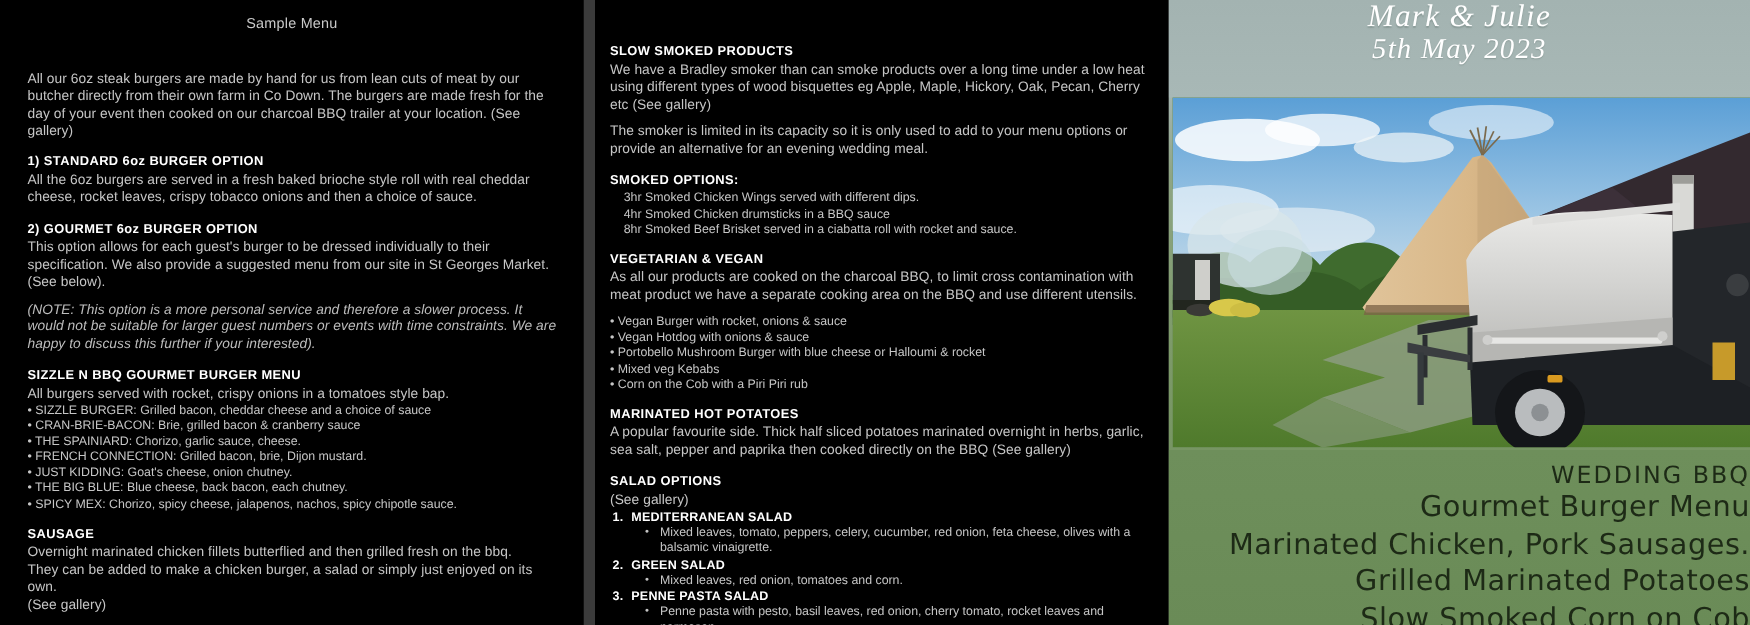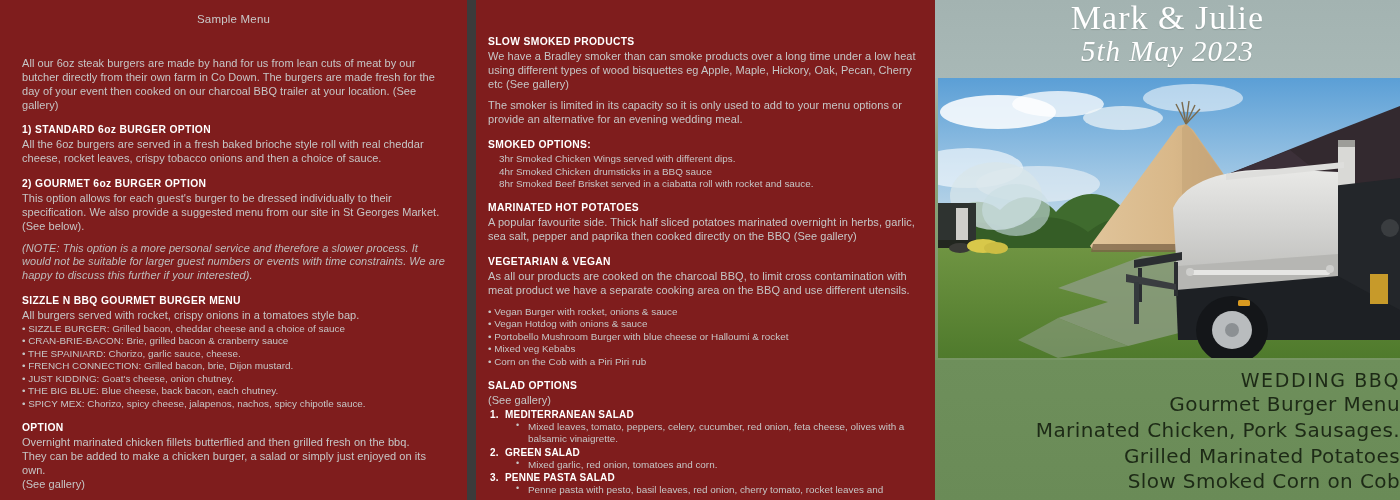--- a/index.html
+++ b/index.html
@@ -6,21 +6,21 @@
   html,body{
     width:1400px; height:500px; overflow:hidden;
     background:#474747;
     font-family:"Liberation Sans", sans-serif;
   }
   #app{ position:relative; width:1400px; height:500px; display:flex; }
 
   
   .col{
     position:relative; height:500px; overflow:hidden;
-    color:#cfcfcf; background:#7f1d1d;
+    color:#cfcfcf; background:#000000;
   }
   .col-left{ width:467px; padding:0 22px; }
   .gutter{ width:9px; height:500px; background:#3b3b3b; }
   .col-mid{ width:459px; padding:0 10px 0 12px; }
 
   
   .logo-wrap{ display:flex; justify-content:center; padding-top:0; }
   .sample-menu{
     text-align:center; font-size:11.5px; color:#c9c9c9;
     margin-top:13px; letter-spacing:.2px;
@@ -67,48 +67,48 @@
     width:465px; height:500px; position:relative; overflow:hidden;
     background:linear-gradient(to bottom,#a4b4b2 0%,#a7b7b5 14%,#8fa584 28%,#7d9a6a 55%,#6d8d59 100%);
   }
   .banner{
     position:absolute; top:0; left:0; right:0; height:78px;
     background:linear-gradient(to bottom,#a3b3b1,#a8b8b6);
     display:flex; flex-direction:column; align-items:center;
     justify-content:flex-start; padding-top:1px;
   }
   .banner .nm{
-    font-family:"Liberation Serif", serif; 
-    font-size:34px; color:#ffffff; line-height:1.0; letter-spacing:1px;
+    font-family:"Liberation Serif", serif; font-style:italic;
+    font-size:25px; color:#ffffff; line-height:1.0; letter-spacing:1px;
     text-shadow:0 1px 1px rgba(90,105,100,.35);
     text-align:right;
   }
   .banner .dt{
     font-family:"Liberation Serif", serif; font-style:italic;
-    font-size:29px; color:#ffffff; line-height:1.12; letter-spacing:1px;
+    font-size:23px; color:#ffffff; line-height:1.12; letter-spacing:1px;
     text-shadow:0 1px 1px rgba(90,105,100,.35);
   }
 
   
   .photo{
     position:absolute; top:78px; left:3px; width:462px; height:280px;
     overflow:hidden; background:#6f8f5c;
   }
   .photo svg{ display:block; width:462px; height:280px; }
 
   
   .caption{
     position:absolute; top:360px; left:0; right:0; bottom:0;
     background:linear-gradient(to bottom,#6e8f5b,#6a8b57);
     display:flex; flex-direction:column; align-items:flex-end;
     padding-top:8px;
   }
   .caption .cl{
     font-family:"DejaVu Sans", sans-serif;
-    font-size:20px; color:#1d2a16; line-height:1.28; letter-spacing:.4px;
+    font-size:23px; color:#1d2a16; line-height:1.28; letter-spacing:.4px;
     white-space:nowrap;
   }
   .caption .cl.first{ font-size:19px; letter-spacing:1.6px; }
 </style>
 </head>
 <body>
 
 <div id="app">
 
   <div class="col col-left">
@@ -145,21 +145,21 @@
         <li>• CRAN-BRIE-BACON:  Brie, grilled bacon &amp; cranberry sauce</li>
         <li>• THE SPAINIARD:  Chorizo, garlic sauce, cheese.</li>
         <li>• FRENCH CONNECTION: Grilled bacon, brie, Dijon mustard.</li>
         <li>• JUST KIDDING:  Goat's cheese, onion chutney.</li>
         <li>• THE BIG BLUE:  Blue cheese, back bacon, each chutney.</li>
         <li>• SPICY MEX:  Chorizo, spicy cheese, jalapenos, nachos, spicy chipotle sauce.</li>
       </ul>
     </div>
 
     <div class="block">
-      <h3 class="hd">OPTION</h3>
+      <h3 class="hd">SAUSAGE</h3>
       <p class="bd" style="white-space:pre-line">Overnight marinated chicken fillets butterflied and then grilled fresh on the bbq.
 They can be added to make a chicken burger, a salad or simply just enjoyed on its own.
 (See gallery)</p>
     </div>
 
     <div style="height:13px"></div>
 
     <div class="block">
       <h3 class="hd">PORK SAUSAGE HOTDOGS</h3>
       <p class="bd">We can use a regular size or jumbo size pork sausage served in a hand made fresh sub roll with onions and sauce. (See gallery)</p>
@@ -180,51 +180,51 @@
       <p class="bd">The smoker is limited in its capacity so it is only used to add to your menu options or provide an alternative for an evening wedding meal.</p>
     </div>
 
     <div class="block">
       <h3 class="hd">SMOKED OPTIONS:</h3>
       <ul class="bul indent">
         <li>3hr Smoked Chicken Wings served with different dips.</li>
         <li>4hr Smoked Chicken drumsticks in a BBQ sauce</li>
         <li>8hr Smoked Beef Brisket served in a ciabatta roll with rocket and sauce.</li>
       </ul>
-    </div>
-
-    <div class="block">
-      <h3 class="hd">MARINATED HOT POTATOES</h3>
-      <p class="bd">A popular favourite side. Thick half sliced potatoes marinated overnight in herbs, garlic, sea salt, pepper and paprika then cooked directly on the BBQ (See gallery)</p>
     </div>
 
     <div class="block">
       <h3 class="hd">VEGETARIAN &amp; VEGAN</h3>
       <p class="bd">As all our products are cooked on the charcoal BBQ, to limit cross contamination with meat product we have a separate cooking area on the BBQ and use different utensils.</p>
       <div class="spacer-sm"></div>
       <ul class="bul">
         <li>• Vegan Burger with rocket, onions &amp; sauce</li>
         <li>• Vegan Hotdog with onions &amp; sauce</li>
         <li>• Portobello Mushroom Burger with blue cheese or Halloumi &amp; rocket</li>
         <li>• Mixed veg Kebabs</li>
         <li>• Corn on the Cob with a Piri Piri rub</li>
       </ul>
     </div>
 
     <div class="block">
+      <h3 class="hd">MARINATED HOT POTATOES</h3>
+      <p class="bd">A popular favourite side. Thick half sliced potatoes marinated overnight in herbs, garlic, sea salt, pepper and paprika then cooked directly on the BBQ (See gallery)</p>
+    </div>
+
+    <div class="block">
       <h3 class="hd">SALAD OPTIONS</h3>
       <p class="bd">(See gallery)</p>
       <ol class="salads">
         <li>
           <span class="sname">MEDITERRANEAN SALAD</span>
           <span class="sdesc">Mixed leaves, tomato, peppers, celery, cucumber, red onion, feta cheese, olives with a balsamic vinaigrette.</span>
         </li>
         <li>
           <span class="sname">GREEN SALAD</span>
-          <span class="sdesc">Mixed garlic, red onion, tomatoes and corn.</span>
+          <span class="sdesc">Mixed leaves, red onion, tomatoes and corn.</span>
         </li>
         <li>
           <span class="sname">PENNE PASTA SALAD</span>
           <span class="sdesc">Penne pasta with pesto, basil leaves,  red onion, cherry tomato, rocket leaves and parmesan.</span>
         </li>
         <li>
           <span class="sname">ORZO PASTA SALAD</span>
           <span class="sdesc">Orzo pasta with spinach leaves, beetroot and sun blushed tomatoes.</span>
         </li>
 

